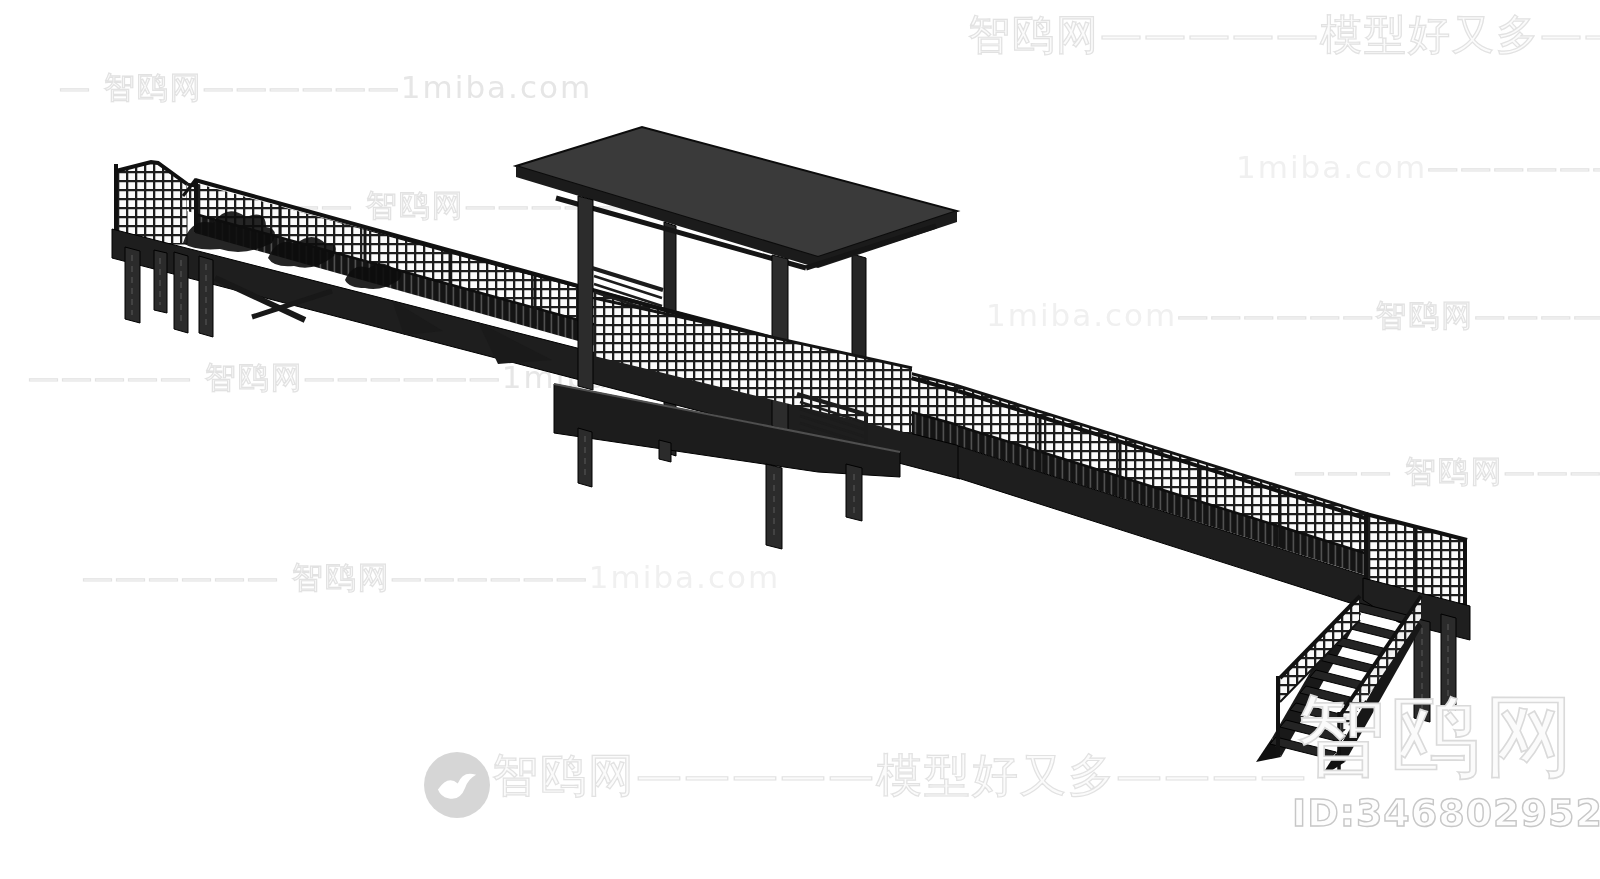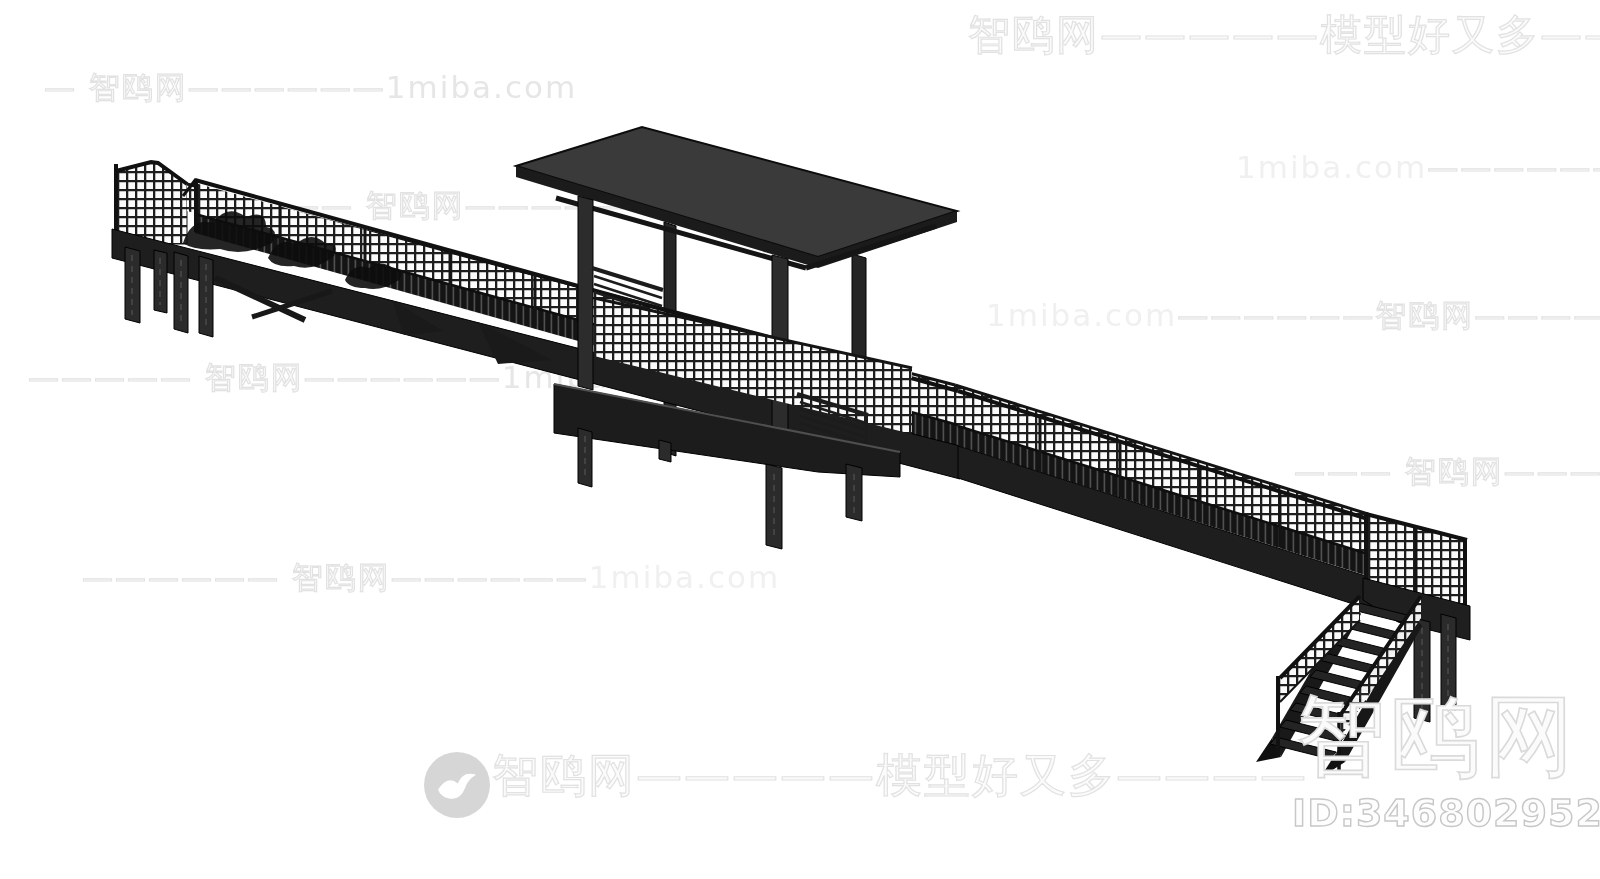--- a/index.html
+++ b/index.html
@@ -18,21 +18,21 @@
 </style>
 </head>
 <body>
 
 <div class="stage">
 
   <div>
     <div class="wm" style="left:968px;top:14px;font-size:42px;">
       <span class="wm-outline">智鸥网—————模型好又多————</span>
     </div>
-    <div class="wm" style="left:44px;top:72px;font-size:31px;">
+    <div class="wm" style="left:59px;top:72px;font-size:31px;">
       <span class="wm-outline">— 智鸥网——————</span><span class="wm-solid">1miba.com</span>
     </div>
     <div class="wm" style="left:1236px;top:152px;font-size:31px;">
       <span class="wm-faint">1miba.com</span><span class="wm-outline">——————智鸥网——</span>
     </div>
     <div class="wm" style="left:222px;top:190px;font-size:31px;">
       <span class="wm-outline">———— 智鸥网——————</span>
     </div>
     <div class="wm" style="left:986px;top:300px;font-size:31px;">
       <span class="wm-faint">1miba.com</span><span class="wm-outline">——————智鸥网——————</span>

